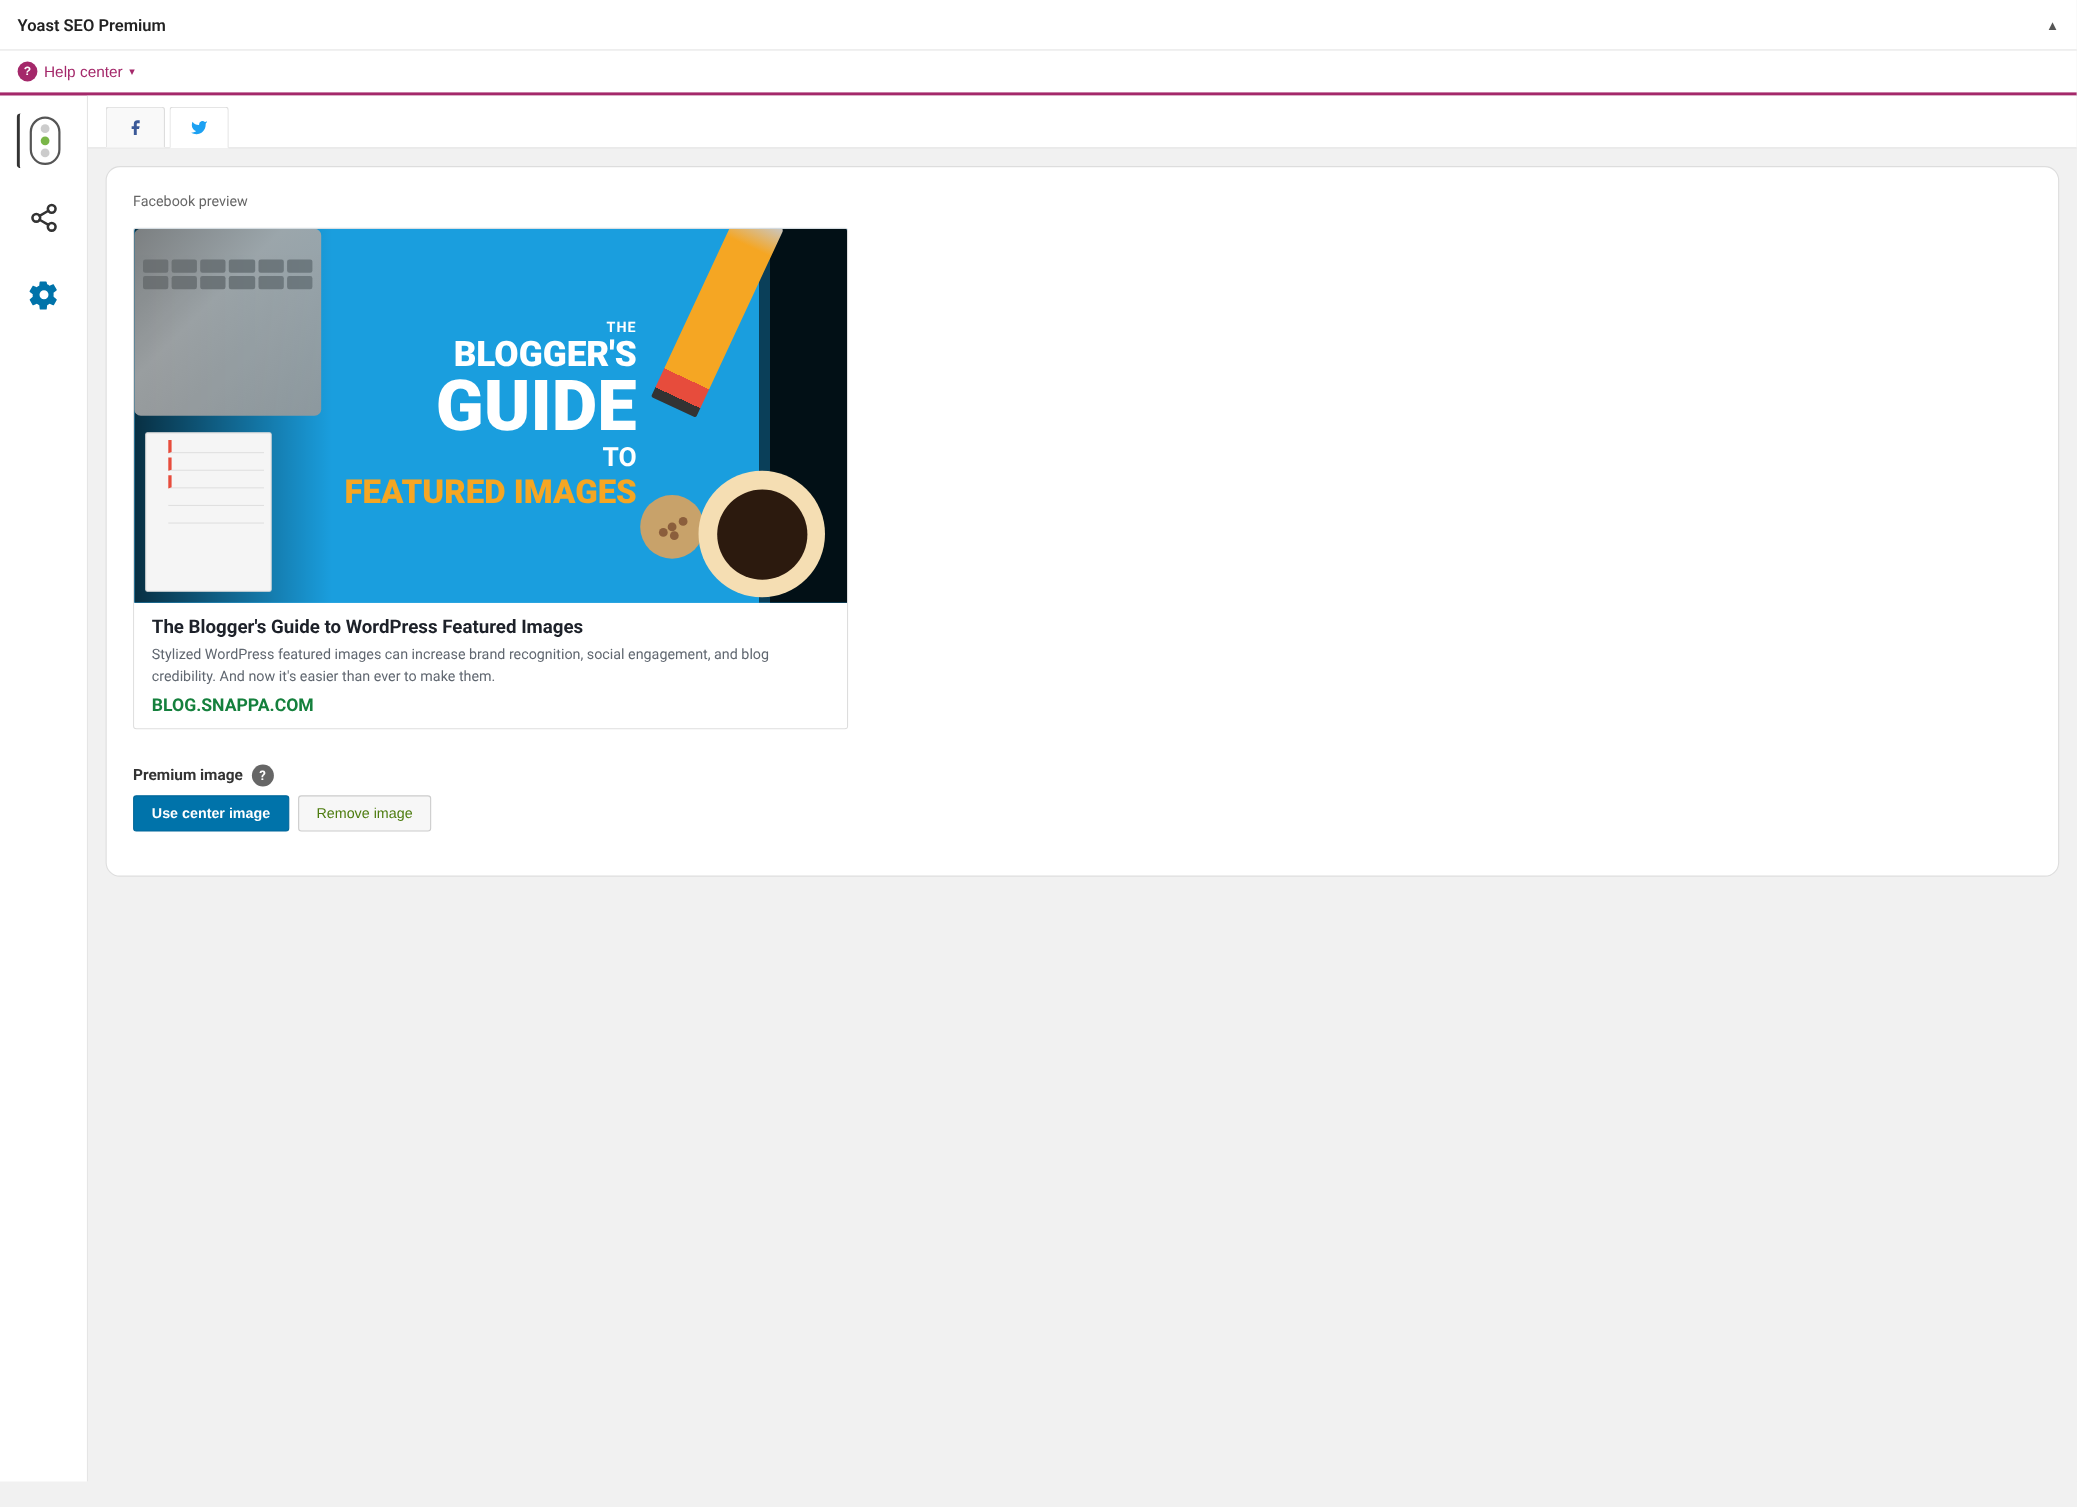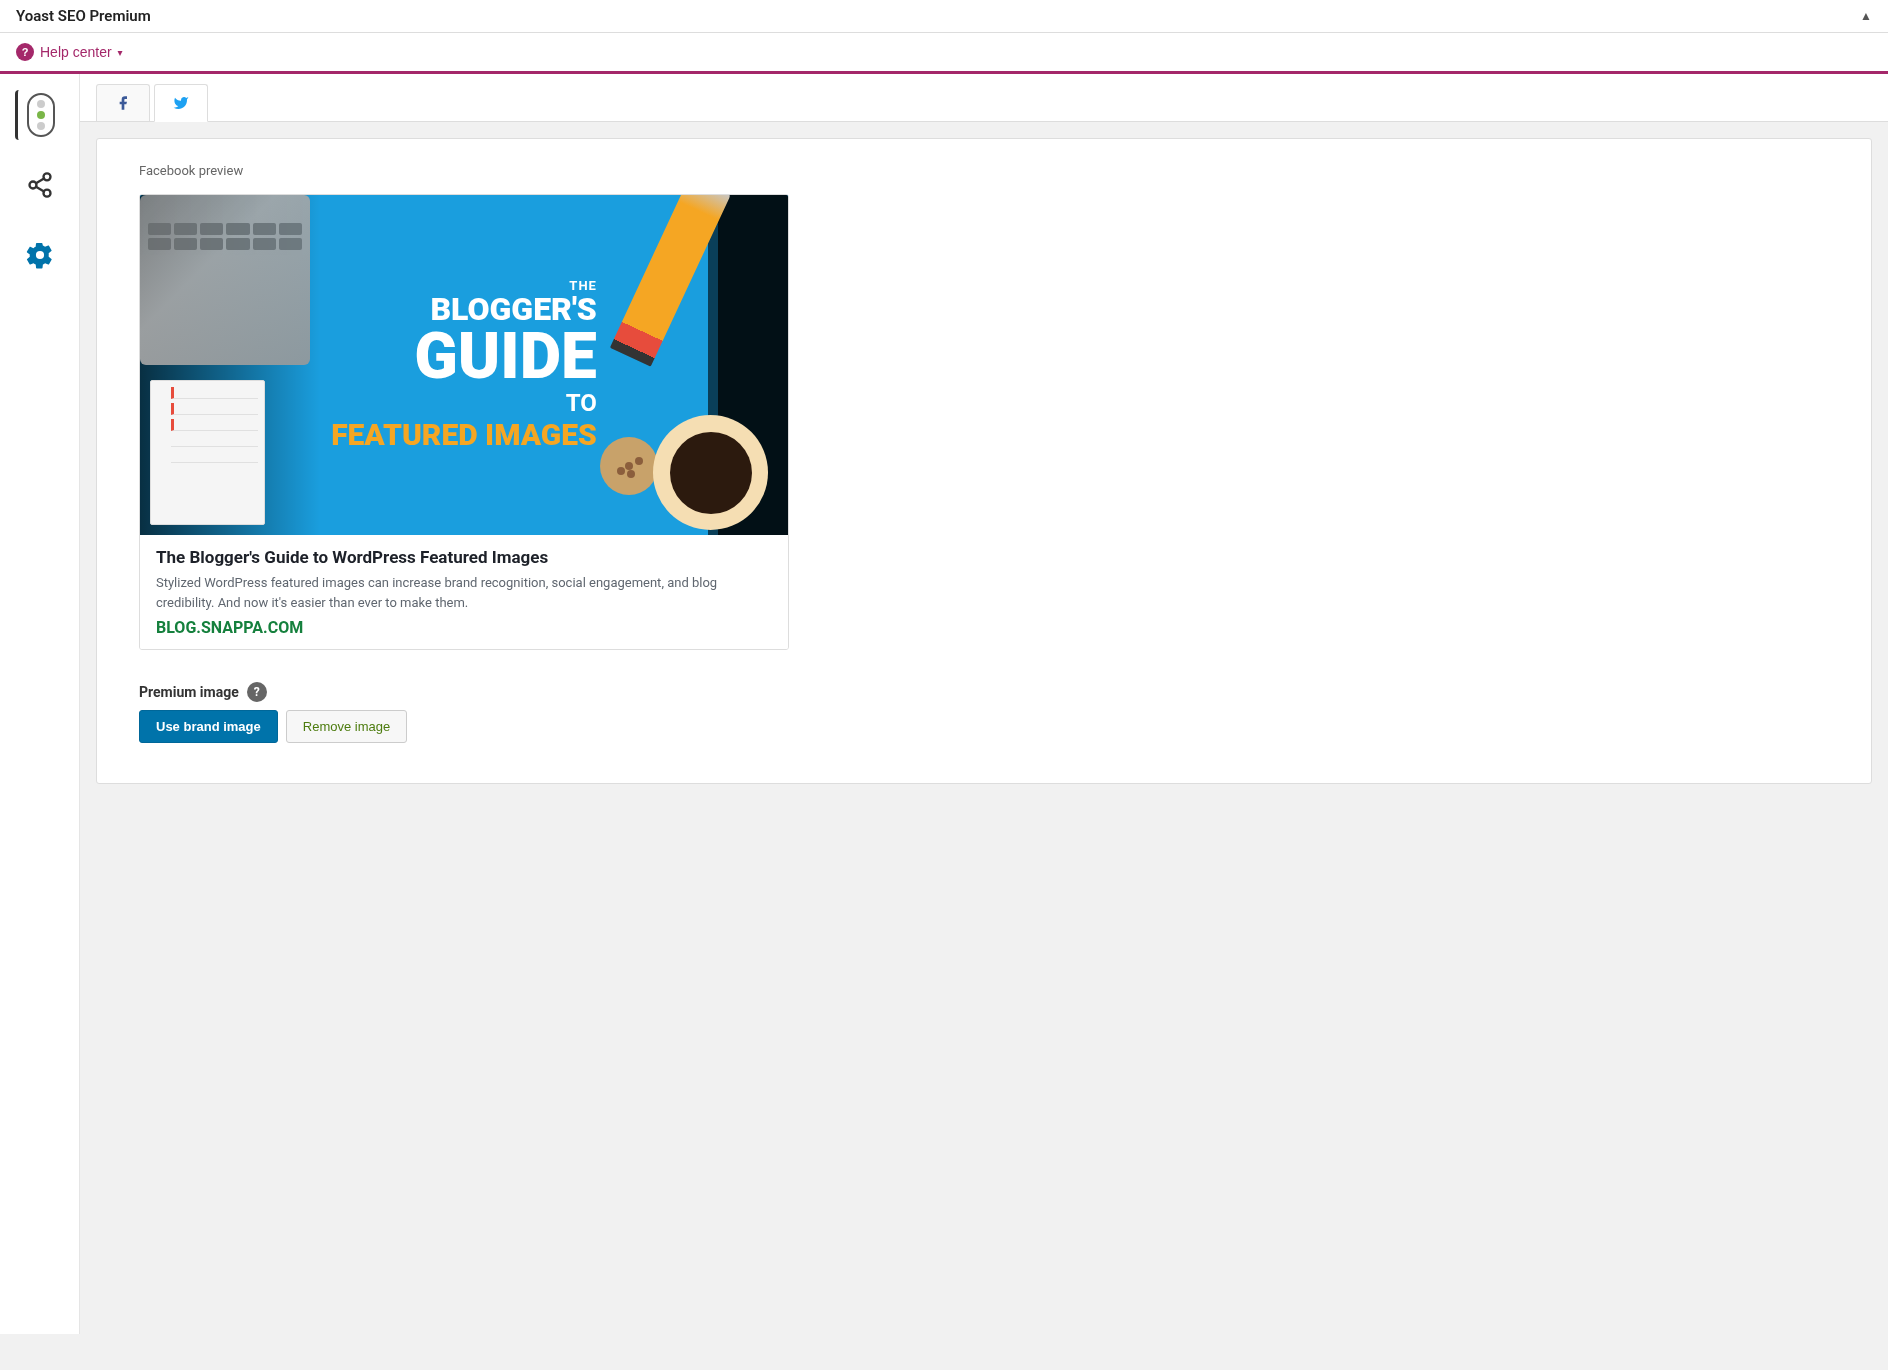--- a/index.html
+++ b/index.html
@@ -8,21 +8,21 @@
       background: #f1f1f1;
       font-size: 14px;
       color: #333;
     }
 
     
     .top-bar {
       background: #fff;
       border-bottom: 1px solid #ddd;
       padding: 0 16px;
-      height: 33px;
+      height: 46px;
       display: flex;
       align-items: center;
       justify-content: space-between;
     }
     .top-bar-title {
       font-size: 15px;
       font-weight: 600;
       color: #222;
     }
     .top-bar-arrow {
@@ -151,22 +151,21 @@
       border-bottom: 1px solid #fff;
       color: #333;
       margin-bottom: -1px;
     }
 
     
     .panel {
       background: #fff;
       margin: 16px;
       border: 1px solid #ddd;
-      border-radius: 3px;
-      padding-left: 18px;
+      border-radius: 13px;
     }
     .panel-content {
       padding: 24px;
     }
 
     
     .section-label {
       font-size: 13px;
       color: #666;
       margin-bottom: 16px;
@@ -460,21 +459,21 @@
           </div>
         </div>
 
 
         <div class="field-row">
           <div class="field-label">
             <span>Premium image</span>
             <span class="help-circle">?</span>
           </div>
           <div class="btn-row">
-            <button class="btn-primary">Use brand image</button>
+            <button class="btn-primary">Use center image</button>
             <button class="btn-secondary">Remove image</button>
           </div>
         </div>
 
       </div>
     </div>
 
   </div>
 </div>
 

